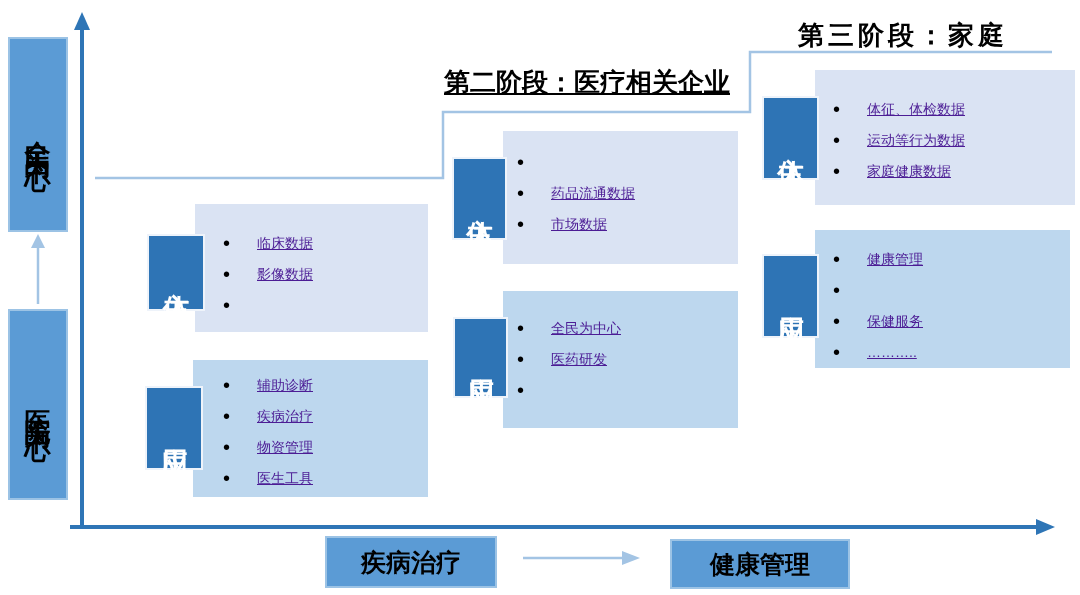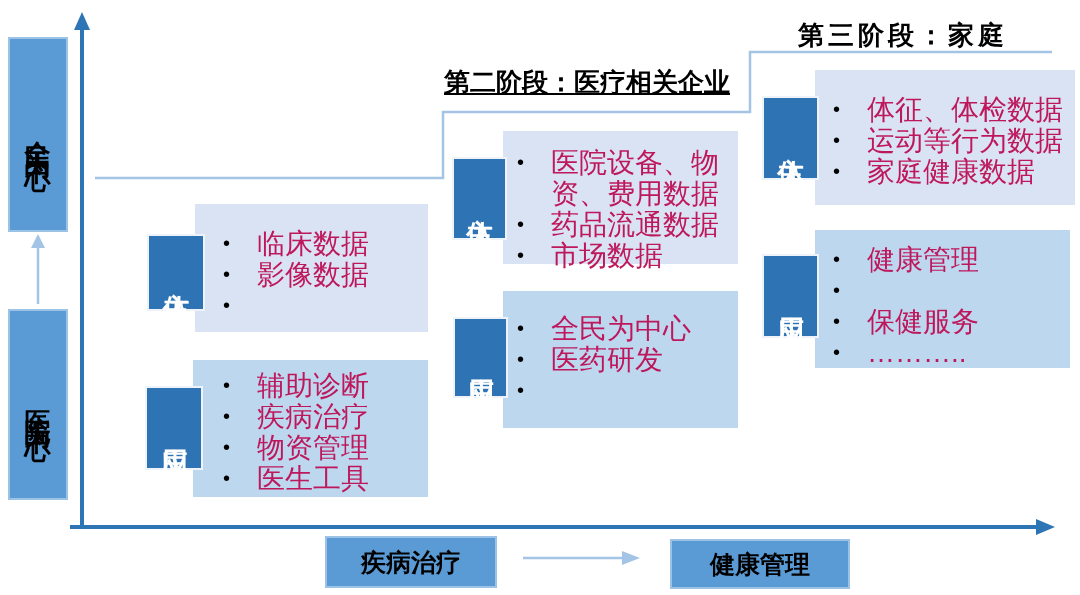--- a/index.html
+++ b/index.html
@@ -34,21 +34,21 @@
     display:flex;box-sizing:border-box;
   }
   .label-box .vtext{
     writing-mode:vertical-rl;text-orientation:upright;margin:auto;
     font-size:27px;font-weight:bold;color:#ffffff;line-height:1;letter-spacing:2px;
   }
 
   ul.bullets{list-style:none;margin:0;padding:0;}
   ul.bullets li{display:flex;align-items:flex-start;line-height:31px;}
   ul.bullets .dot{width:34px;flex:0 0 34px;font-size:20px;color:#000;text-align:left;}
-  ul.bullets .txt{font-size:28px;color:#be185d;}
+  ul.bullets .txt{font-size:14px;color:#4c1d95;text-decoration:underline;}
 
   .axis-box{
     position:absolute;background:#5b9bd5;border:2px solid #9cc3e5;z-index:2;
     display:flex;align-items:center;justify-content:center;box-sizing:border-box;
     font-size:25px;font-weight:bold;color:#000;
   }
 </style>
 </head>
 <body>
 
@@ -129,21 +129,20 @@
     </ul>
   </div>
   <div class="label-box" style="left:145px;top:386px;width:58px;height:84px;">
     <span class="vtext">应用</span>
   </div>
 
   <div class="content-box subject" style="left:503px;top:131px;width:235px;height:133px;padding:16px 6px 0 14px;">
     <ul class="bullets">
       <li>
           <span class="dot">•</span>
-          <span class="txt">医院设备、物资、费用数据</span>
         </li>
       <li>
           <span class="dot">•</span>
           <span class="txt">药品流通数据</span>
         </li>
       <li>
           <span class="dot">•</span>
           <span class="txt">市场数据</span>
         </li>
     </ul>

